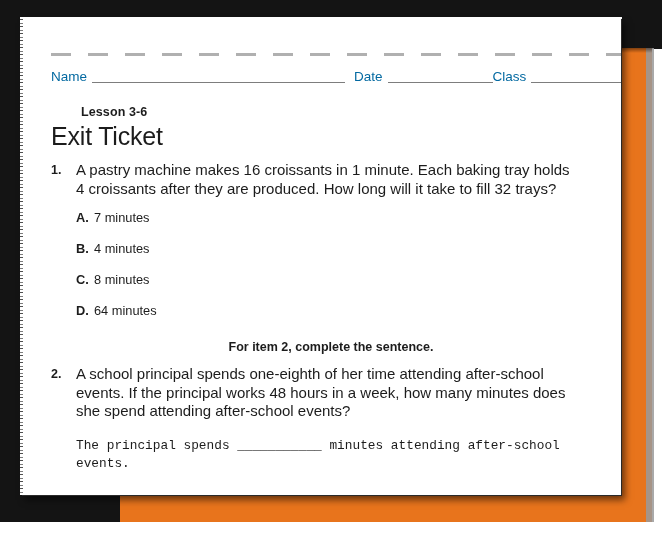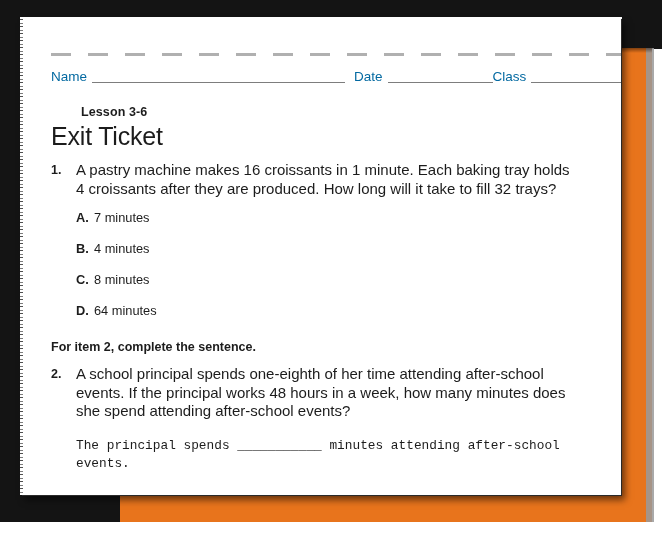--- a/index.html
+++ b/index.html
@@ -172,20 +172,21 @@
     margin: 0 0 12px 0;
     line-height: 1.05;
   }
   .directive {
     font-size: 12.5px;
     font-weight: bold;
     margin: 0 0 11px 0;
   }
   .directive-2 {
     margin-top: 22px;
+    text-align: center;
   }
 
   .qrow {
     display: flex;
     margin-bottom: 4px;
   }
   .qnum {
     flex: 0 0 25px;
     font-size: 12.5px;
     font-weight: bold;

